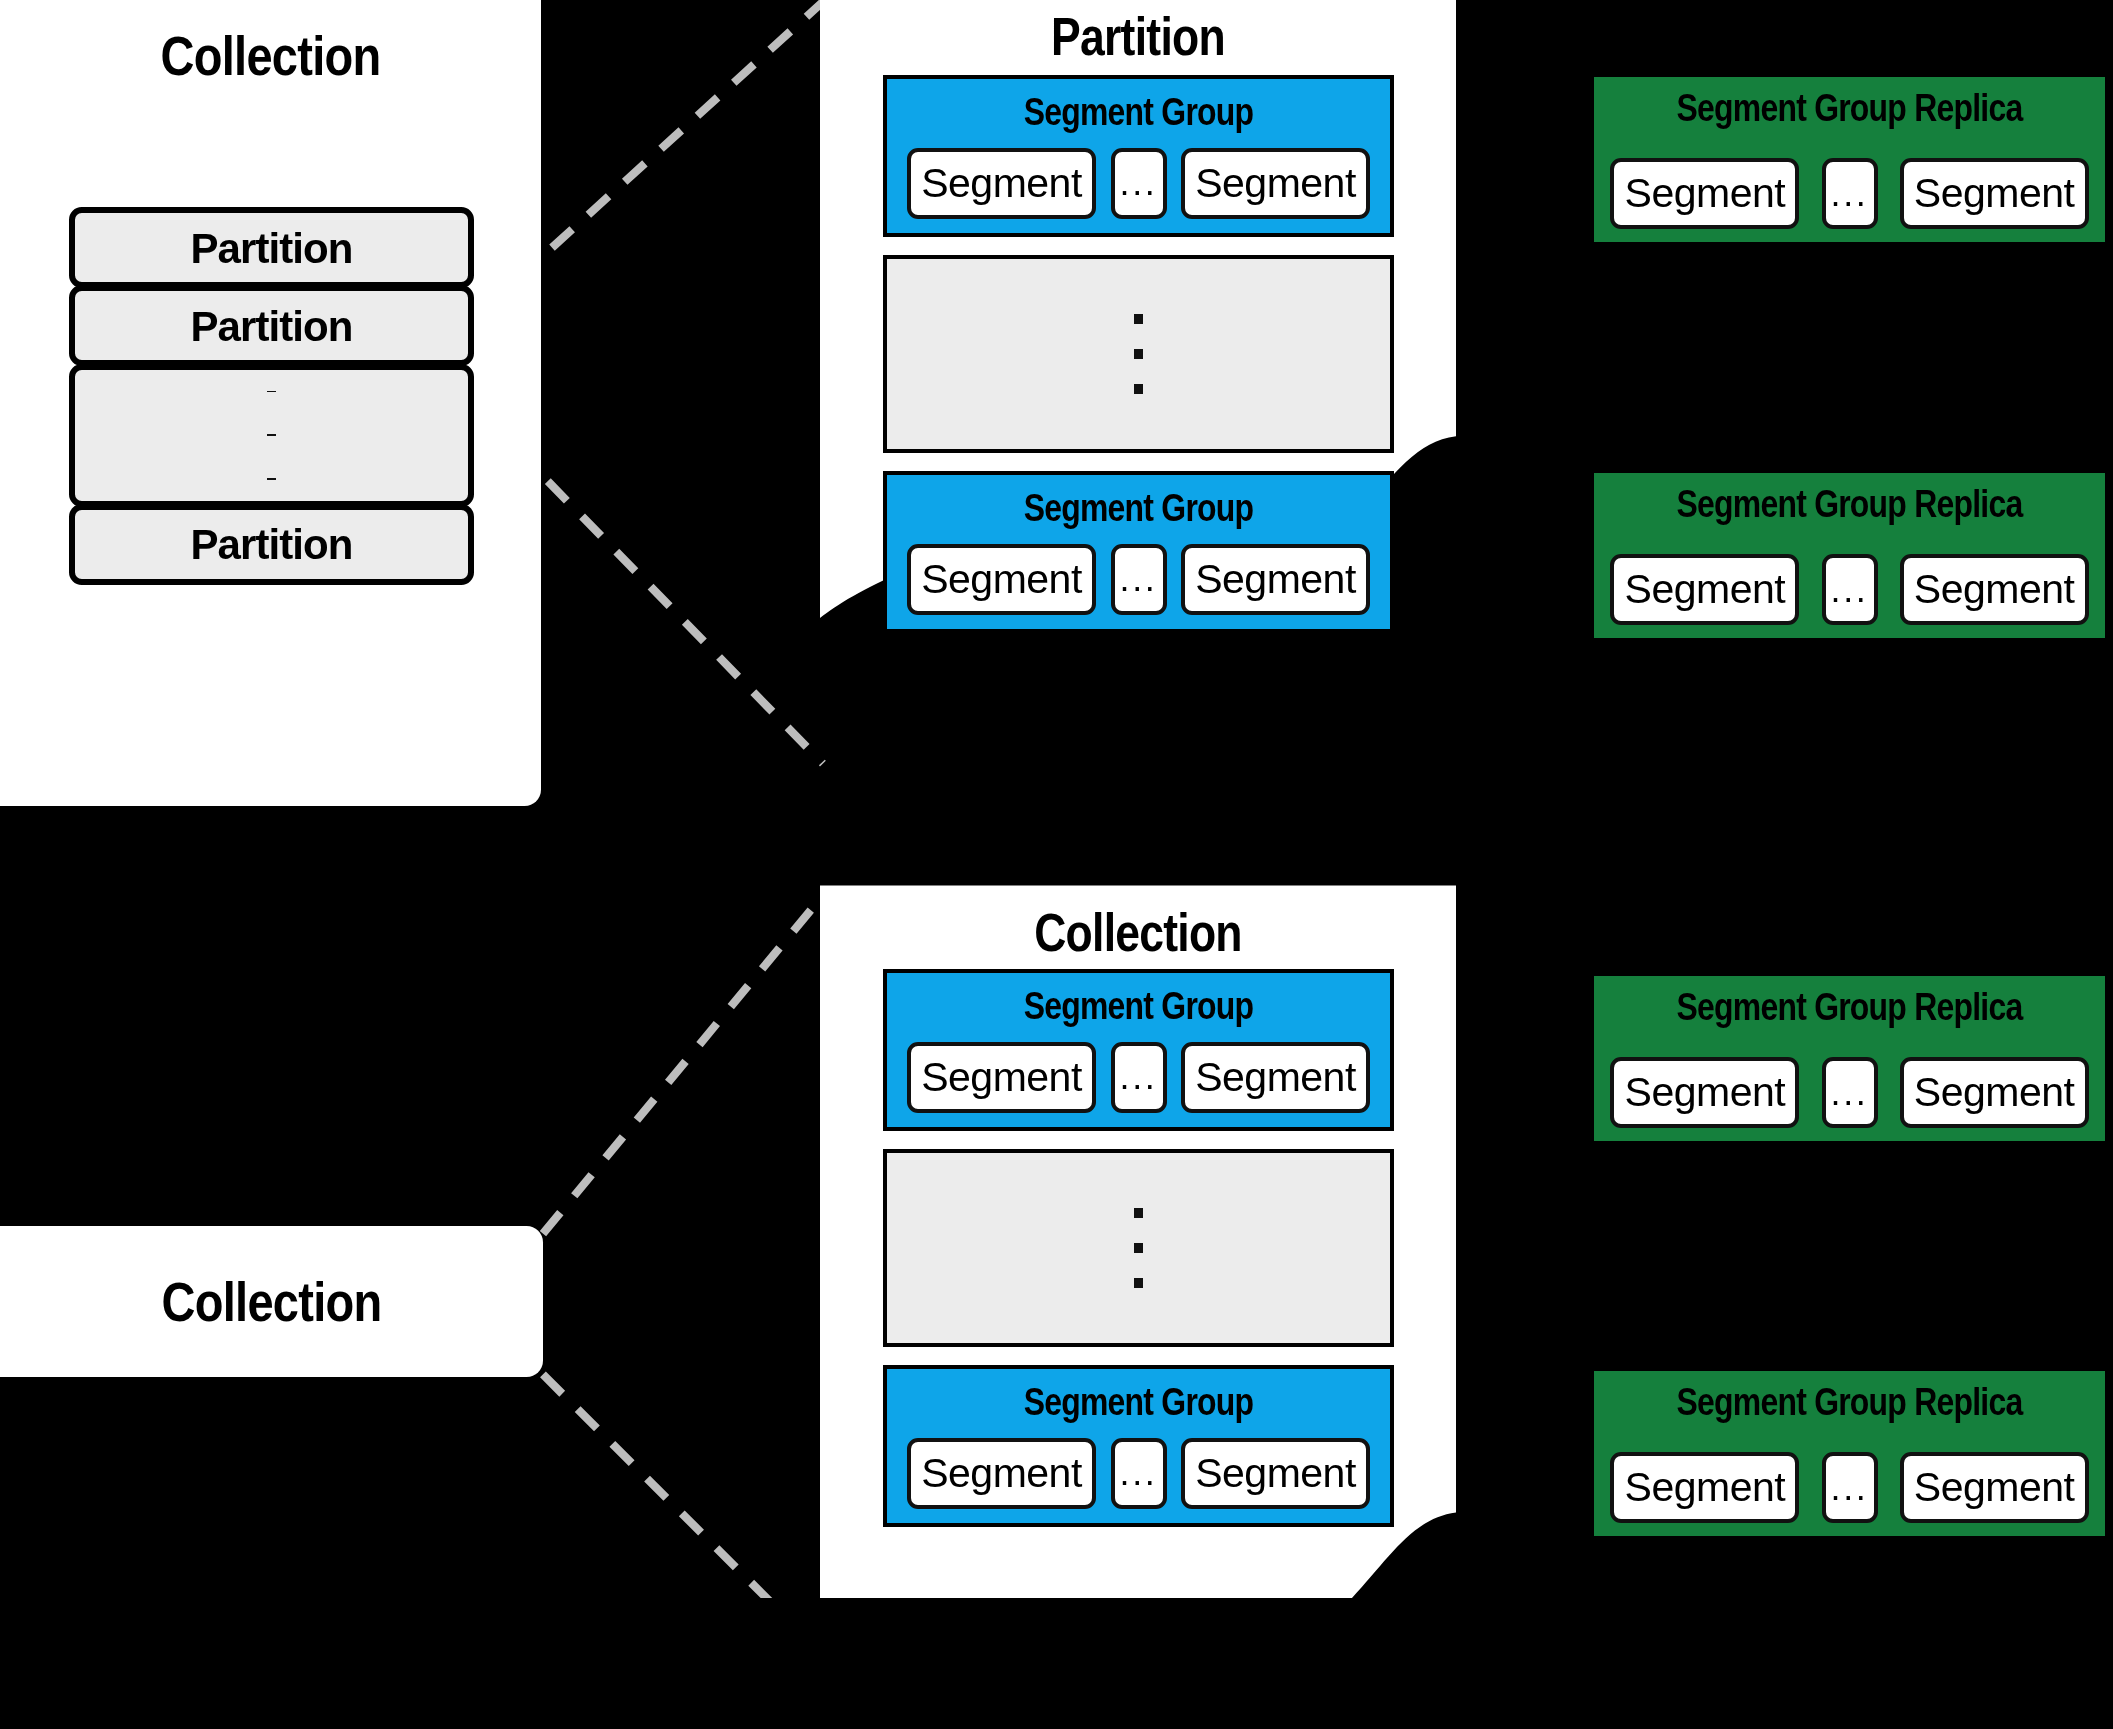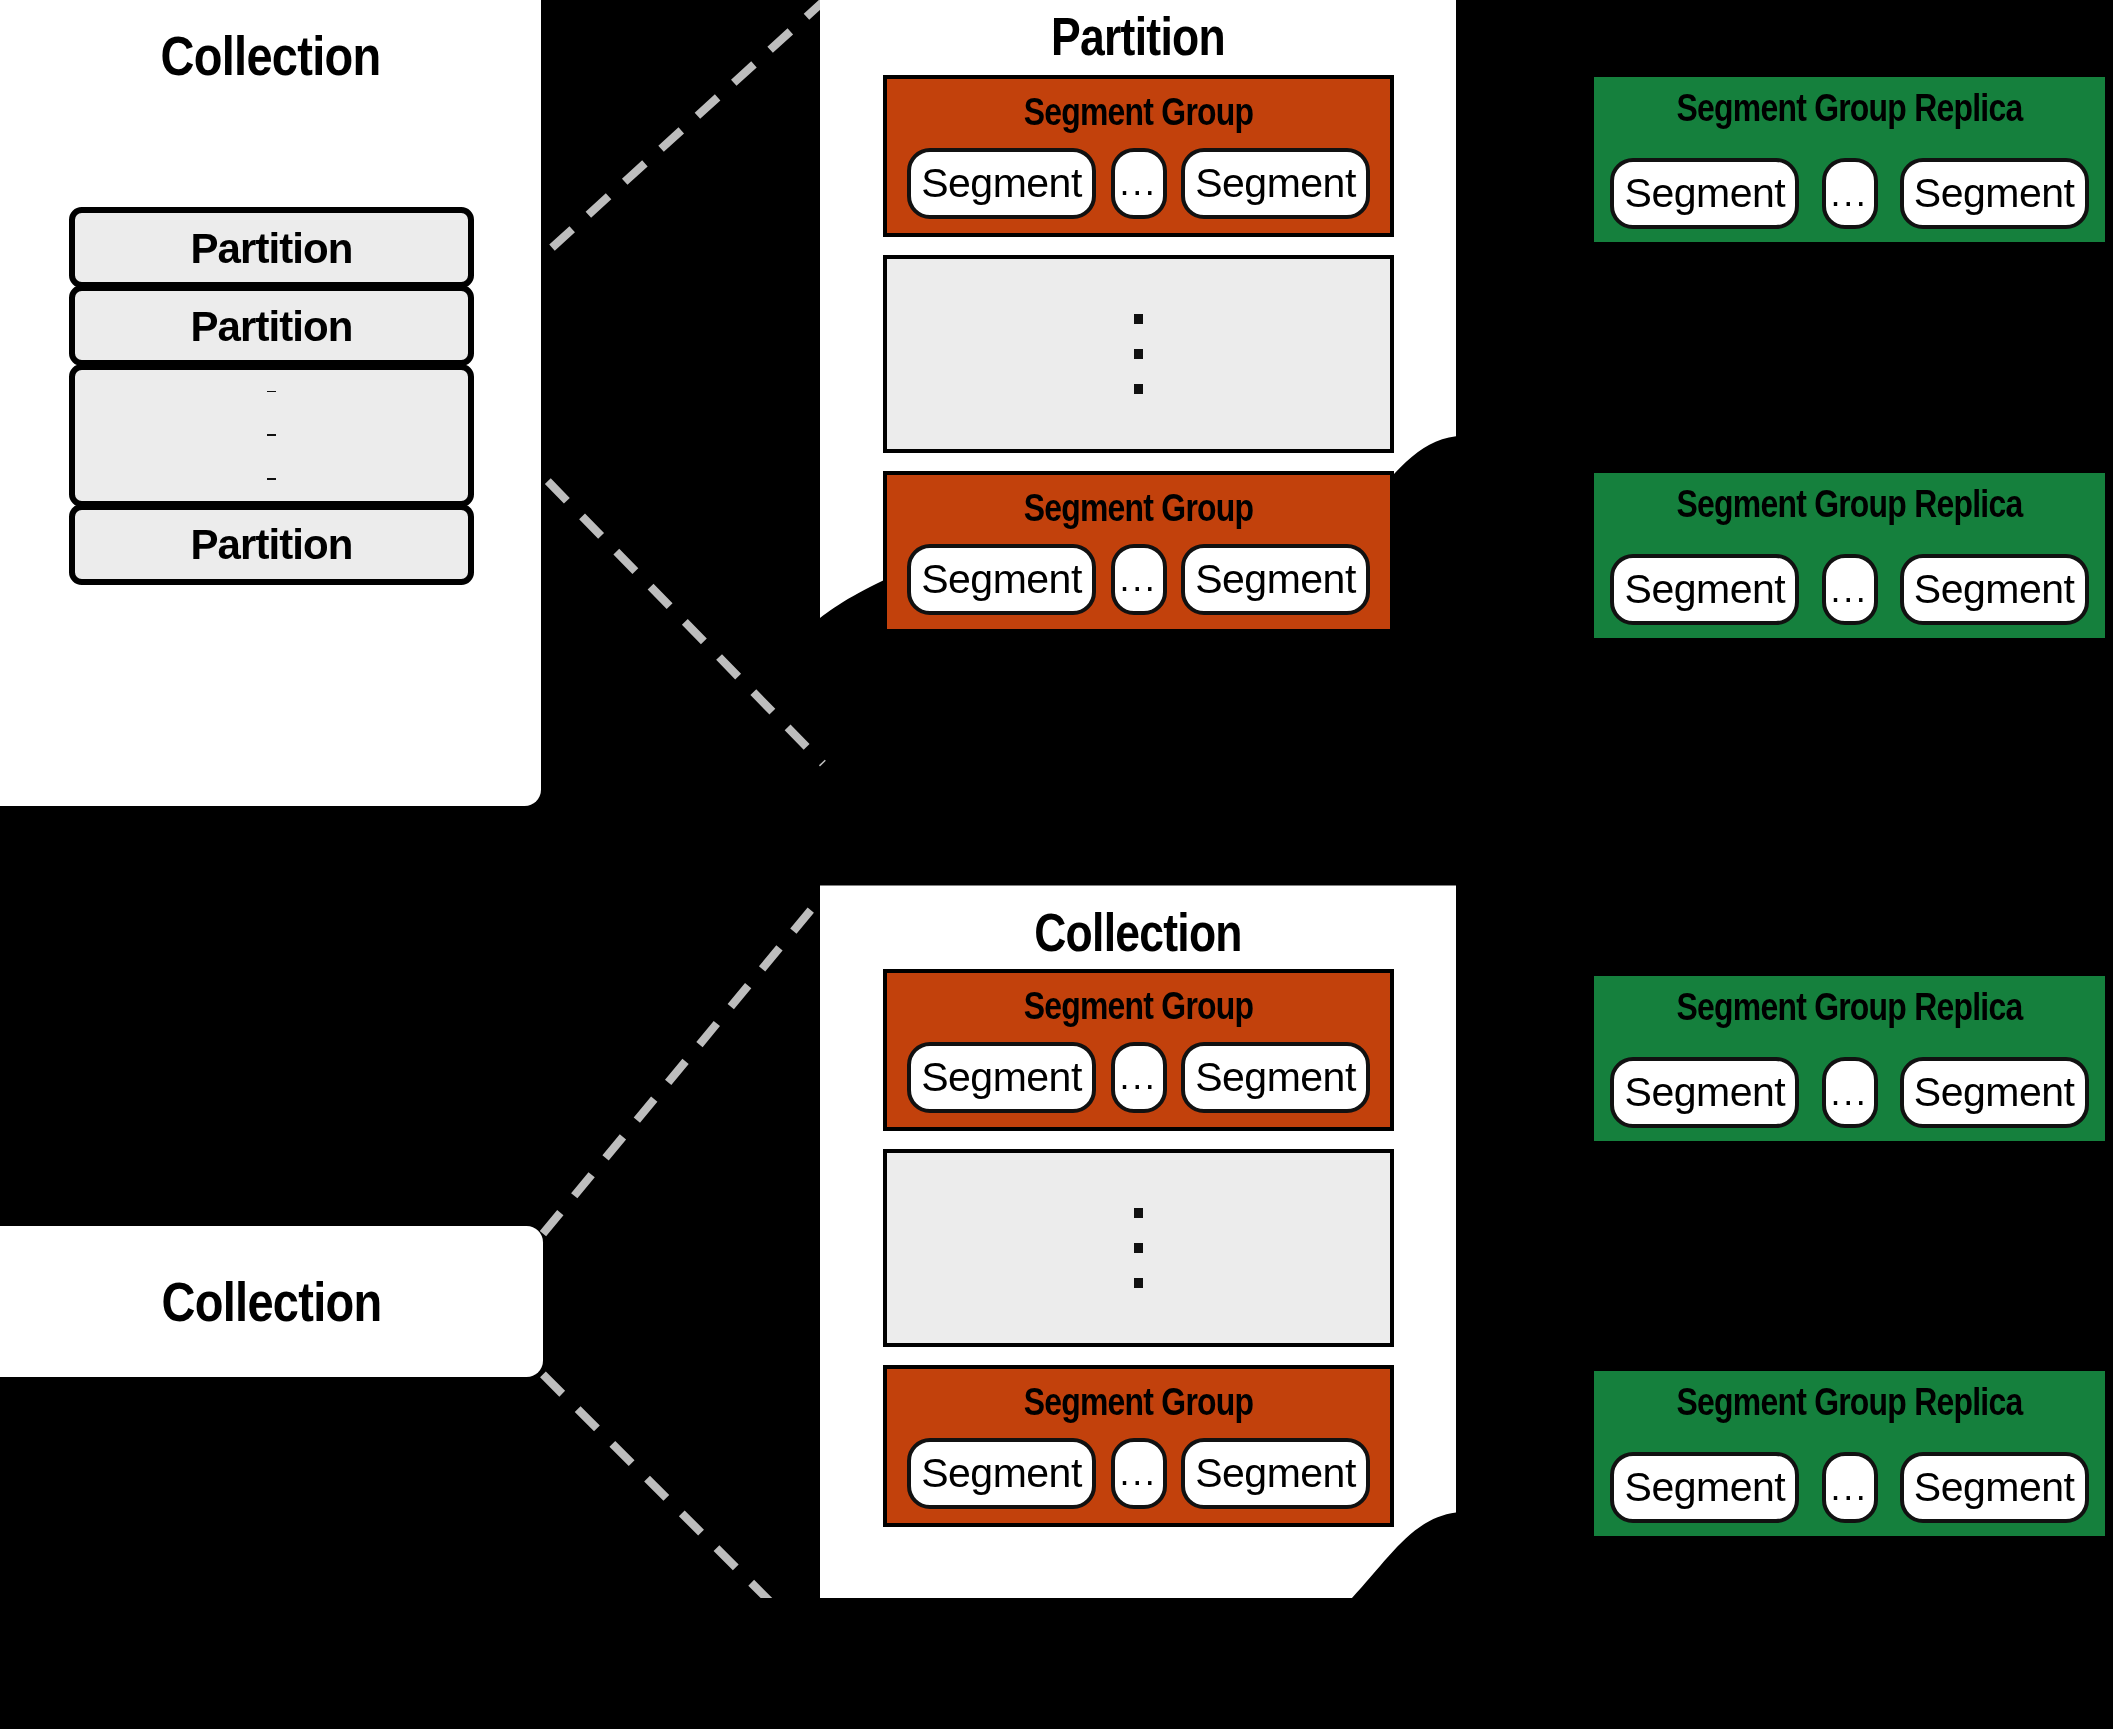--- a/index.html
+++ b/index.html
@@ -73,36 +73,36 @@
     display:block;
     width:8.2px;height:10px;background:#111;
     margin:12.7px 0;
   }
   .vdots.big i{margin:21px 0;width:9px;height:11px;}
 
   
   .seg-group{
     box-sizing:border-box;
     position:absolute;
-    background:#c2410c;
+    background:#0ea5e9;
     border:4.5px solid #000;
   }
   .seg-group .sg-title{
     position:absolute;left:0;right:0;top:11px;
   }
   .seg-row{
     position:absolute;
     left:20px;right:20px;bottom:14.5px;
     display:flex;align-items:center;justify-content:space-between;
   }
   .seg-box{
     box-sizing:border-box;
     background:#ffffff;
     border:4.5px solid #111;
-    border-radius:23px;
+    border-radius:11px;
     height:71px;
     display:flex;align-items:center;justify-content:center;
     font-family:"Liberation Sans", sans-serif;
     font-size:41px;
     color:#000;
     white-space:nowrap;
     letter-spacing:-0.5px;
   }
   .seg-box.wide{flex:0 0 189px;width:189px;}
   .seg-box.dots{flex:0 0 56px;width:56px;font-size:36px;letter-spacing:2.7px;}

